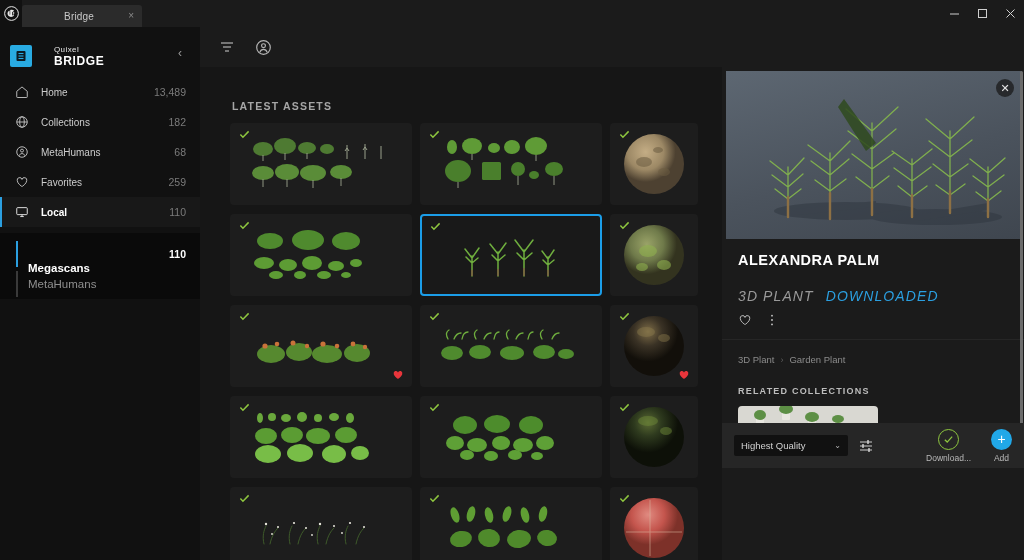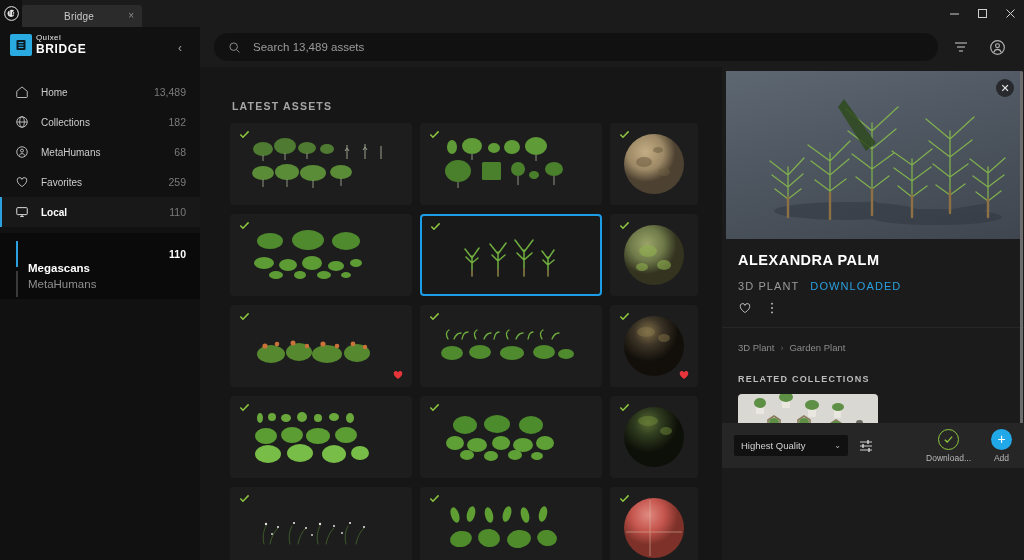--- a/index.html
+++ b/index.html
@@ -35,21 +35,21 @@
   .wc { width: 28px; height: 27px; display: flex; align-items: center; justify-content: center;
         color: #cfcfcf; font-size: 11px; cursor: pointer; }
   .wc svg { display:block; }
 
   
   .sidebar {
     position: absolute; top: 27px; left: 0; width: 200px; height: 533px;
     background: #111111;
   }
   .brand {
-    height: 40px; display: flex; align-items: flex-start; padding: 7px 12px 0 10px; gap: 4px;
+    height: 40px; display: flex; align-items: flex-end; padding: 7px 12px 0 10px; gap: 22px;
   }
   .brand-mark {
     width: 22px; height: 22px; background: #29abe2; border-radius: 2px;
     display: flex; align-items: center; justify-content: center;
   }
   .brand-mark svg { display:block; }
   .brand-text { line-height: 1; flex: 1; }
   .brand-top { font-size: 8px; color: #e7e7e7; letter-spacing: .4px; }
   .brand-bot { font-size: 12px; color: #ffffff; font-weight: bold; letter-spacing: .6px; margin-top:1px;}
   .collapse-btn {
@@ -146,21 +146,21 @@
     overflow: hidden;
   }
   .hero svg { display:block; position:absolute; inset:0; }
   .hero-close {
     position: absolute; right: 8px; top: 8px; width: 18px; height: 18px; border-radius: 50%;
     background: rgba(25,25,25,.75); color: #e6e6e6; font-size: 11px;
     display:flex; align-items:center; justify-content:center; cursor:pointer; z-index:4;
   }
   .dtitle-block { padding: 13px 0 0 16px; }
   .dtitle { font-size: 14.5px; font-weight: bold; color: #ffffff; letter-spacing: .5px; }
-  .dmeta { margin-top: 12px; font-size: 11px; letter-spacing: 1.1px; color: #9a9a9a; }
+  .dmeta { margin-top: 20px; font-size: 14px; letter-spacing: 1.1px; color: #9a9a9a; font-style: italic; }
   .dmeta .dl { color: #2b9fe0; margin-left: 7px; }
   .dactions { margin-top: 9px; display: flex; align-items: center; gap: 14px; }
   .dact { width: 14px; height: 14px; color: #bdbdbd; cursor: pointer; display:flex;}
   .dact svg{display:block;}
   .dsep { height: 1px; background: #262626; margin-top: 12px; }
   .breadcrumb {
     display: flex; align-items: center; gap: 6px; padding: 14px 0 0 16px;
     font-size: 9.5px; color: #8b8b8b;
   }
   .bc-sep { color: #5e5e5e; font-size: 9px; }
@@ -327,29 +327,20 @@
           <span class="rail"></span>
           <span class="sub-label">MetaHumans</span>
           <span class="sub-count"></span>
         </div>
       </div>
     </div>
 
   </div>
 
   <div class="topbar">
-    <div class="search">
-      <span class="s-ico">
-        <svg width="13" height="13" viewBox="0 0 16 16">
-            <circle cx="7" cy="7" r="4.6" fill="none" stroke="#8d8d8d" stroke-width="1.2"></circle>
-            <line x1="10.4" y1="10.4" x2="14" y2="14" stroke="#8d8d8d" stroke-width="1.2"></line>
-          </svg>
-      </span>
-      <span class="search-text">Search 13,489 assets</span>
-    </div>
     <div class="topbar-ico">
       <svg width="16" height="16" viewBox="0 0 16 16">
           <line x1="2" y1="4" x2="14" y2="4" stroke="#b4b4b4" stroke-width="1.2"></line>
           <line x1="4" y1="8" x2="12" y2="8" stroke="#b4b4b4" stroke-width="1.2"></line>
           <line x1="6" y1="12" x2="10" y2="12" stroke="#b4b4b4" stroke-width="1.2"></line>
         </svg>
     </div>
     <div class="topbar-ico">
       <svg width="17" height="17" viewBox="0 0 16 16">
           <circle cx="8" cy="8" r="6.4" fill="none" stroke="#b4b4b4" stroke-width="1.1"></circle>

